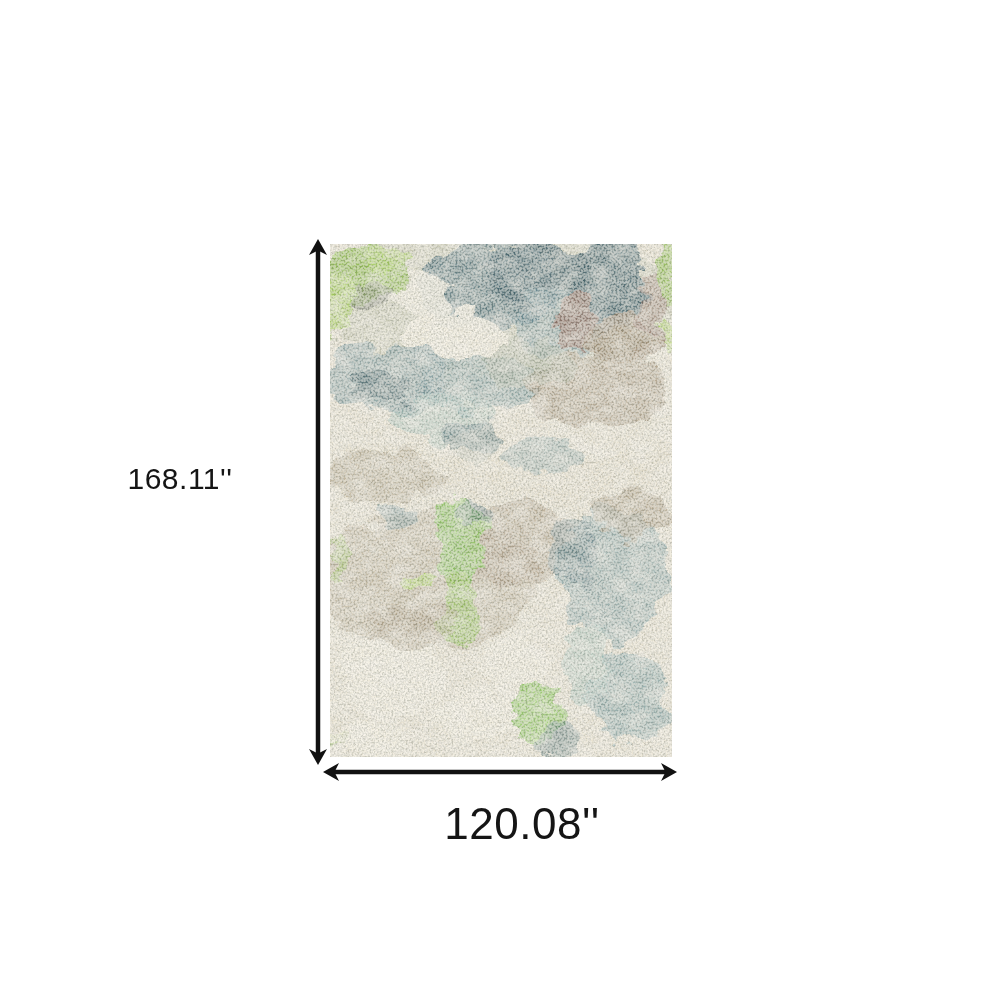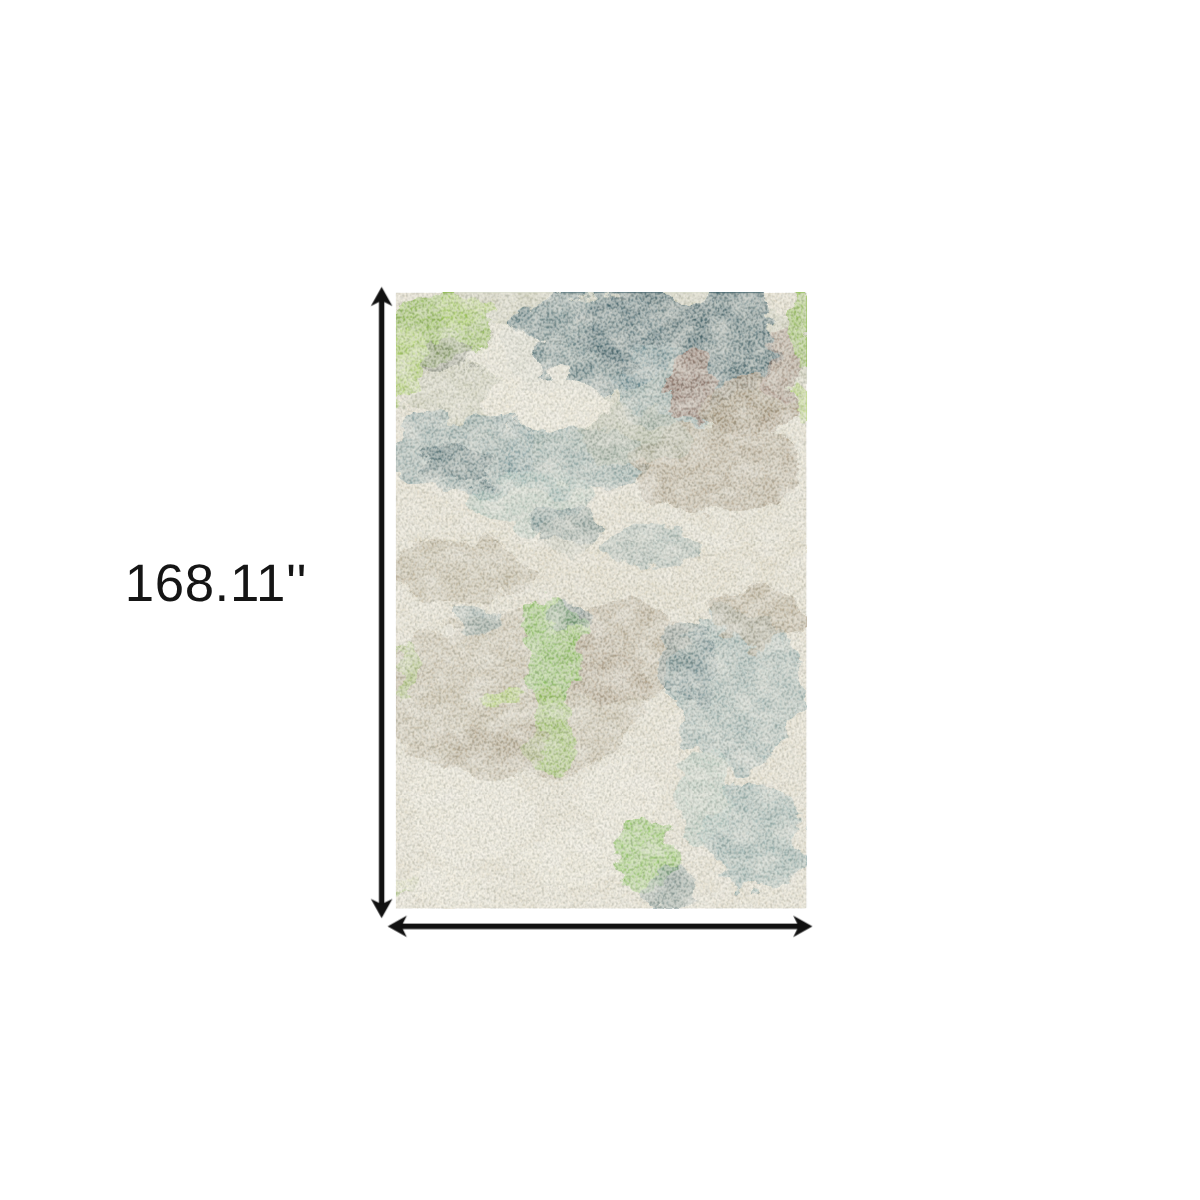--- a/index.html
+++ b/index.html
@@ -4,21 +4,21 @@
 <style>
   html,body{margin:0;padding:0;}
   body{width:1000px;height:1000px;background:#ffffff;font-family:"Liberation Sans",sans-serif;}
   .stage{position:relative;width:1000px;height:1000px;background:#ffffff;overflow:hidden;}
   .rug{position:absolute;left:330px;top:244px;width:342px;height:513px;}
   .rug svg{display:block;width:100%;height:100%;}
   .arrow{position:absolute;}
   .v-arrow{left:306px;top:238px;width:24px;height:528px;}
   .h-arrow{left:322px;top:760px;width:356px;height:24px;}
   .dim-label{position:absolute;color:#151515;letter-spacing:0.5px;white-space:nowrap;}
-  .h-label{left:60px;top:462px;width:240px;text-align:center;font-size:44px;}
+  .h-label{left:60px;top:462px;width:240px;text-align:center;font-size:30px;}
   .w-label{left:397px;top:799px;width:250px;text-align:center;font-size:44px;}
 </style>
 </head>
 <body>
 
 <div class="stage">
 
   <div class="rug">
     <svg viewBox="0 0 342 513" preserveAspectRatio="none">
       <defs>
@@ -108,14 +108,15 @@
     <polygon points="12,527 3,511 12,515.5 21,511" fill="#111111"></polygon>
   </svg>
 
   <svg class="arrow h-arrow" viewBox="0 0 356 24">
     <line x1="12" y1="12" x2="344" y2="12" stroke-width="4.5" stroke="#111111"></line>
     <polygon points="1,12 17,3 12.5,12 17,21" fill="#111111"></polygon>
     <polygon points="355,12 339,3 343.5,12 339,21" fill="#111111"></polygon>
   </svg>
 
   <div class="dim-label h-label">168.11''</div>
+  <div class="dim-label w-label">120.08''</div>
 
 </div>
 
 </body></html>

